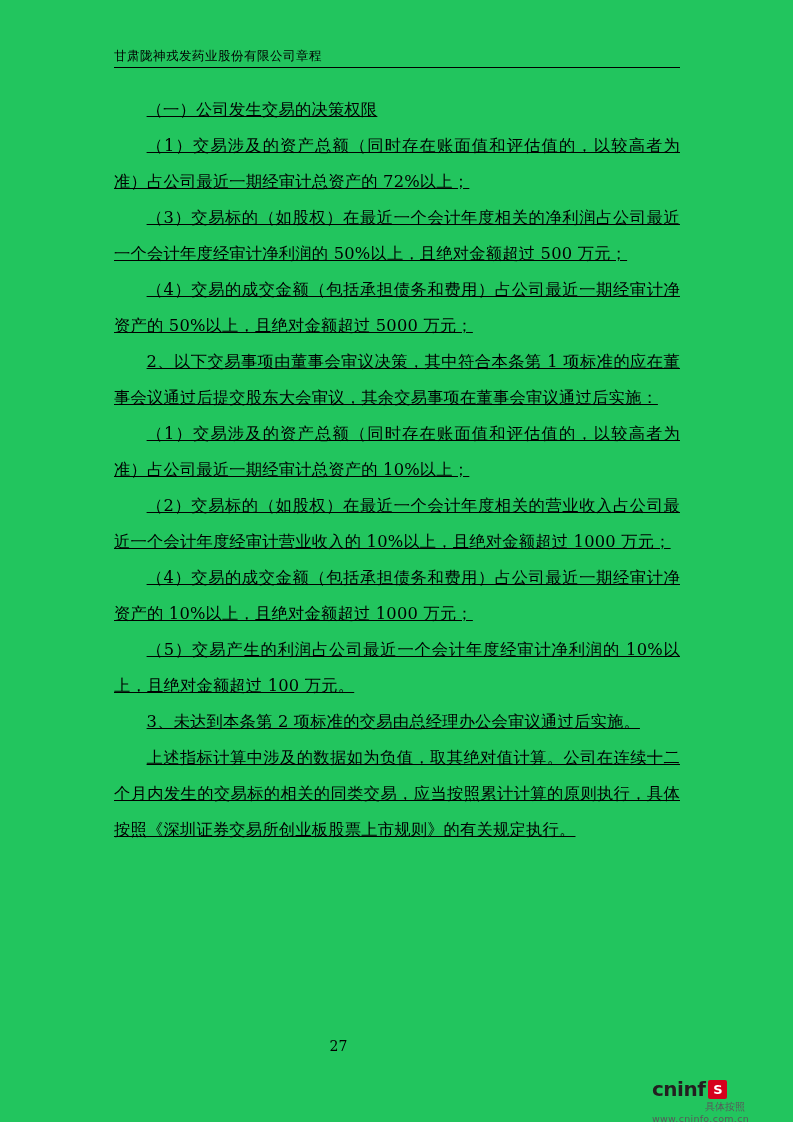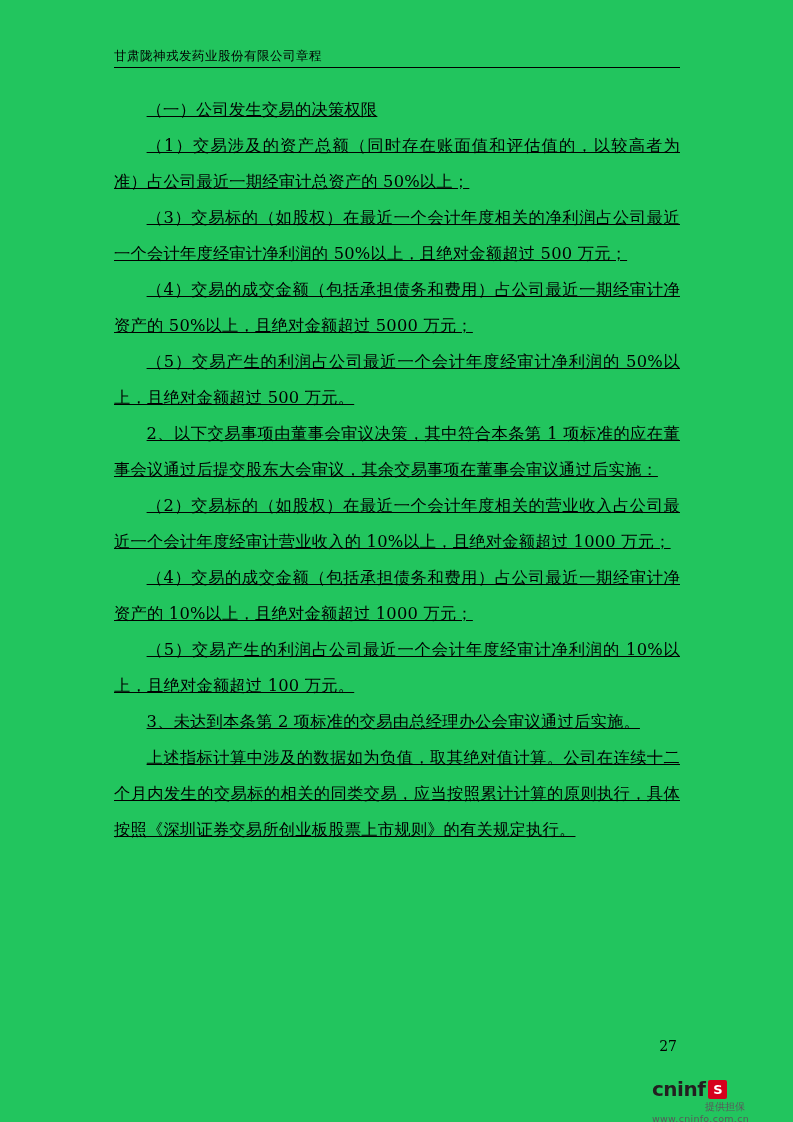--- a/index.html
+++ b/index.html
@@ -52,21 +52,21 @@
     text-justify: inter-ideograph;
     letter-spacing: 0.2px;
     text-indent: 2em;
     text-decoration: underline;
   }
   .footer-page {
     position: absolute;
     left: 0;
     top: 1038px;
     width: 677px;
-    text-align: right;
+    text-align: center;
     font-size: 14px;
     font-family: "DejaVu Serif", "Liberation Serif", serif;
   }
   .logo {
     position: absolute;
     right: 44px;
     top: 1078px;
     text-align: right;
     line-height: 1.1;
   }
@@ -122,38 +122,38 @@
 
 <div class="page">
 
   <div class="header">
     <div class="header-text">甘肃陇神戎发药业股份有限公司章程</div>
     <div class="header-rule"></div>
   </div>
 
   <div class="content">
     <p class="para">（一）公司发生交易的决策权限</p>
-    <p class="para">（1）交易涉及的资产总额（同时存在账面值和评估值的，以较高者为准）占公司最近一期经审计总资产的 50%以上；</p>
+    <p class="para">（1）交易涉及的资产总额（同时存在账面值和评估值的，以较高者为准）占公司最近一期经审计总资产的 72%以上；</p>
     <p class="para">（3）交易标的（如股权）在最近一个会计年度相关的净利润占公司最近一个会计年度经审计净利润的 50%以上，且绝对金额超过 500 万元；</p>
     <p class="para">（4）交易的成交金额（包括承担债务和费用）占公司最近一期经审计净资产的 50%以上，且绝对金额超过 5000 万元；</p>
-    <p class="para">（5）交易产生的利润占公司最近一个会计年度经审计净利润的 50%以上，且绝对金额超过 500 万元。</p>
     <p class="para">2、以下交易事项由董事会审议决策，其中符合本条第 1 项标准的应在董事会议通过后提交股东大会审议，其余交易事项在董事会审议通过后实施：</p>
+    <p class="para">（1）交易涉及的资产总额（同时存在账面值和评估值的，以较高者为准）占公司最近一期经审计总资产的 10%以上；</p>
     <p class="para">（2）交易标的（如股权）在最近一个会计年度相关的营业收入占公司最近一个会计年度经审计营业收入的 10%以上，且绝对金额超过 1000 万元；</p>
     <p class="para">（4）交易的成交金额（包括承担债务和费用）占公司最近一期经审计净资产的 10%以上，且绝对金额超过 1000 万元；</p>
     <p class="para">（5）交易产生的利润占公司最近一个会计年度经审计净利润的 10%以上，且绝对金额超过 100 万元。</p>
     <p class="para">3、未达到本条第 2 项标准的交易由总经理办公会审议通过后实施。</p>
     <p class="para">上述指标计算中涉及的数据如为负值，取其绝对值计算。公司在连续十二个月内发生的交易标的相关的同类交易，应当按照累计计算的原则执行，具体按照《深圳证券交易所创业板股票上市规则》的有关规定执行。</p>
   </div>
 
   <div class="footer-page">27</div>
 
   <div class="logo">
     <div class="logo-main">
       <span class="logo-word">cninf</span>
       <span class="logo-mark">S</span>
     </div>
     <div class="logo-row2">
-      <span class="logo-cn">提供担保</span>
+      <span class="logo-cn">具体按照</span>
     </div>
     <div class="logo-sub">www.cninfo.com.cn</div>
   </div>
 
 </div>
 
 </body></html>

